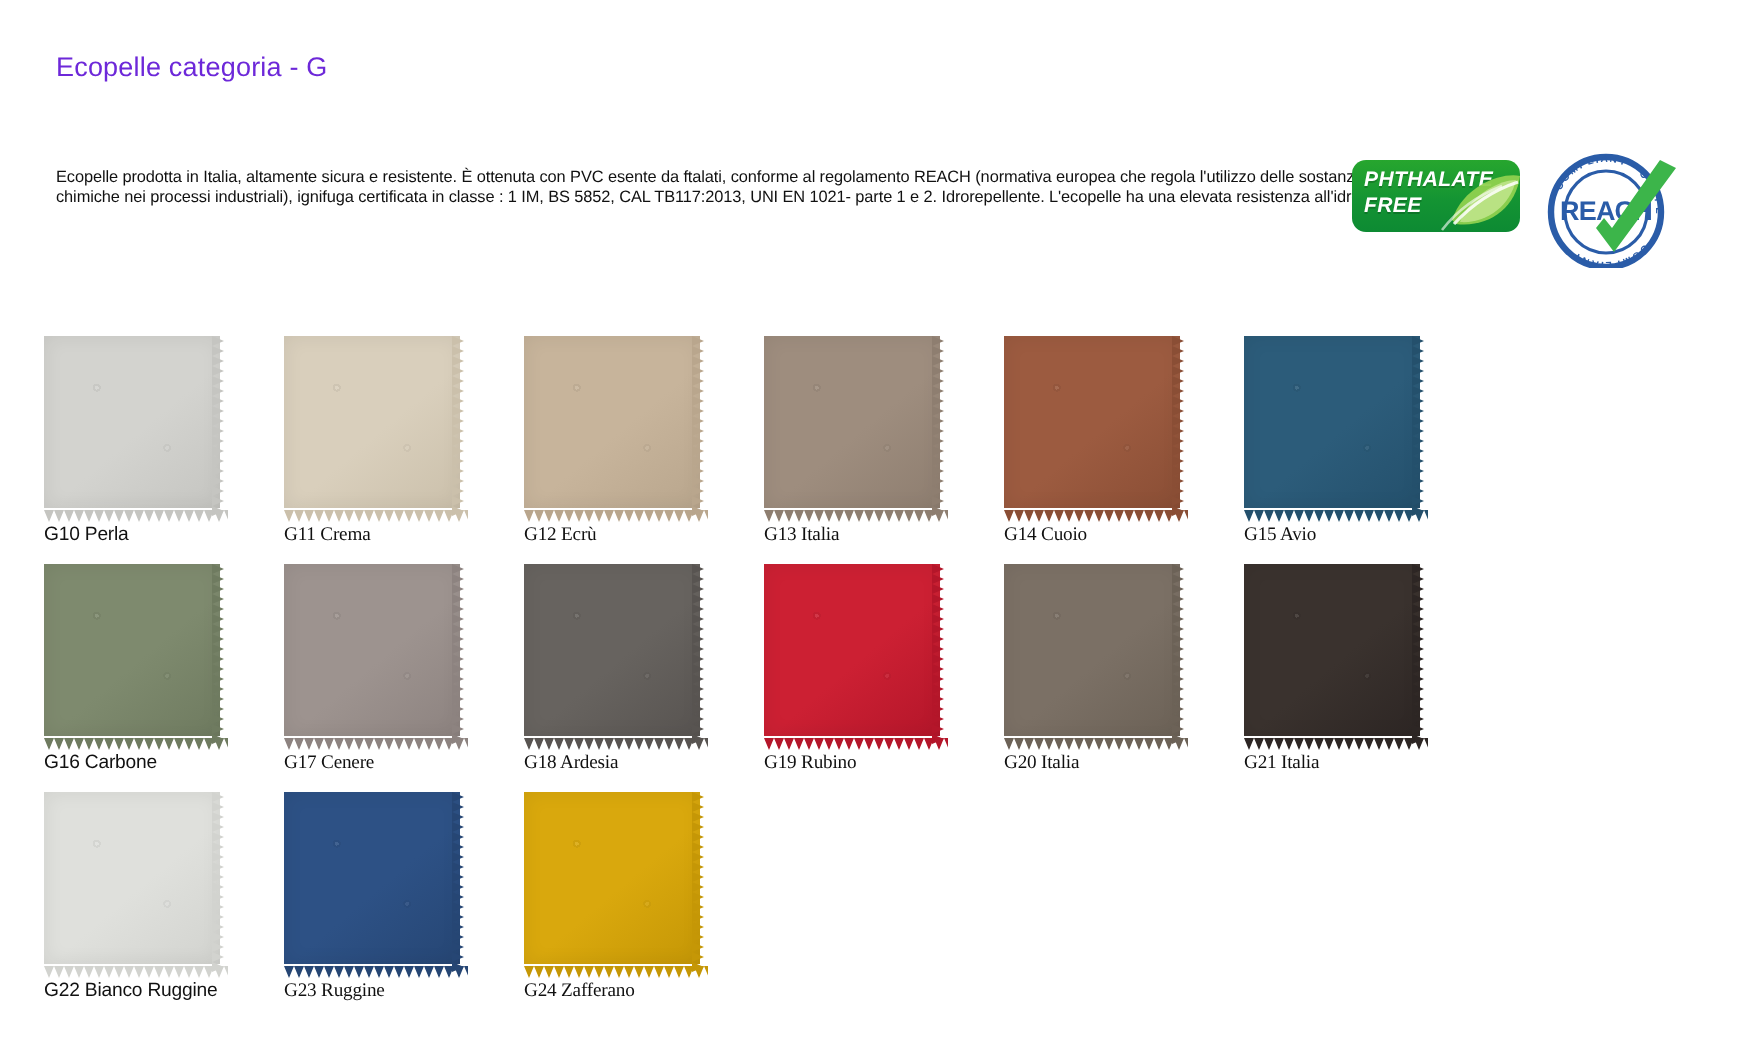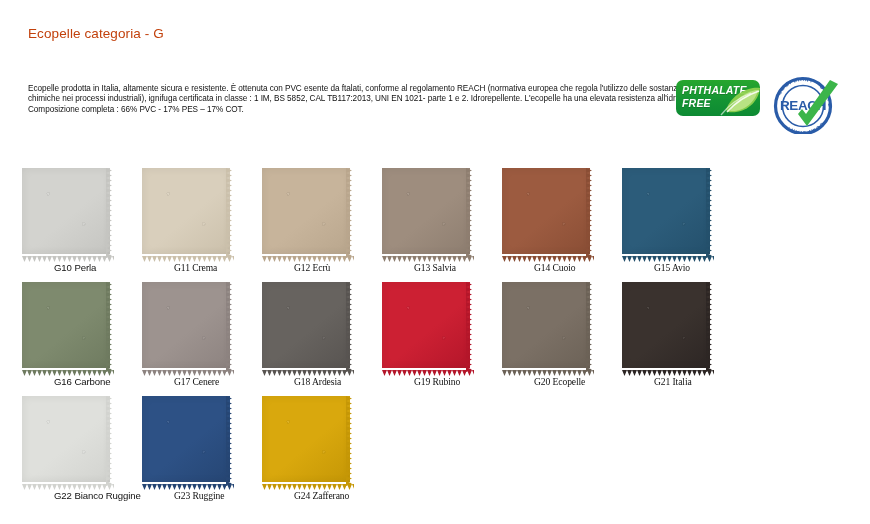--- a/index.html
+++ b/index.html
@@ -11,21 +11,21 @@
     overflow:hidden;
     position:relative;
   }
   .page{position:relative;width:870px;height:524px;}
 
   
   .title{
     position:absolute;left:28px;top:26px;
     font-size:13.5px;
     letter-spacing:0.1px;
-    color:#c2410c;
+    color:#6d28d9;
     white-space:nowrap;
   }
 
   
   .desc{
     position:absolute;left:28px;top:84px;
     width:640px;
     font-size:8.2px;
     line-height:10.4px;
     color:#111111;
@@ -77,34 +77,32 @@
   }
   .zig-b{
     position:absolute;left:0px;top:82px;width:92px;height:8px;
   }
   .label{
     font-size:9.6px;
     color:#111111;
     letter-spacing:-0.1px;
     white-space:nowrap;
     line-height:12px;
-    margin-left:32px;
   }
 </style>
 </head>
 <body>
 
 <div class="page">
 
   <div class="title">Ecopelle categoria - G</div>
 
   <div class="desc">
     <p>Ecopelle prodotta in Italia, altamente sicura e resistente. È ottenuta con PVC esente da ftalati, conforme al regolamento REACH (normativa europea che regola l'utilizzo delle sostanze</p>
     <p>chimiche nei processi industriali), ignifuga certificata in classe : 1 IM, BS 5852, CAL TB117:2013, UNI EN 1021- parte 1 e 2. Idrorepellente. L'ecopelle ha una elevata resistenza all'idrolisi.</p>
-    <p>Composizione completa : 66% PVC - 17% PES – 17% COT.</p>
   </div>
 
   <div class="logos">
 
     <div class="phthalate">
       <div class="ph-txt">
         <span>PHTHALATE</span><br>
         <span>FREE</span>
       </div>
       <div class="leaf-wrap">
@@ -180,21 +178,21 @@
         <div class="cell">
           <div class="swatch-box">
             <div class="swatch" style="background: radial-gradient(circle at 30% 30%, rgba(255, 255, 255, 0.1) 0px, rgba(255, 255, 255, 0.1) 1px, rgba(0, 0, 0, 0.05) 1px, rgba(0, 0, 0, 0.05) 2px, rgba(0, 0, 0, 0) 2px), radial-gradient(circle at 70% 65%, rgba(255, 255, 255, 0.07) 0px, rgba(255, 255, 255, 0.07) 1px, rgba(0, 0, 0, 0.04) 1px, rgba(0, 0, 0, 0.04) 2px, rgba(0, 0, 0, 0) 2px), linear-gradient(140deg, rgb(158, 141, 126) 0%, rgb(158, 141, 126) 55%, rgb(142, 126, 112) 100%); box-shadow: rgba(0, 0, 0, 0.07) 0px 0px 10px inset;"></div>
             <div class="zig-r"><svg width="8" height="90" viewBox="0 0 8 90">
                 <path d="M0,0 L6,2.5 L0,5 L6,7.5 L0,10 L6,12.5 L0,15 L6,17.5 L0,20 L6,22.5 L0,25 L6,27.5 L0,30 L6,32.5 L0,35 L6,37.5 L0,40 L6,42.5 L0,45 L6,47.5 L0,50 L6,52.5 L0,55 L6,57.5 L0,60 L6,62.5 L0,65 L6,67.5 L0,70 L6,72.5 L0,75 L6,77.5 L0,80 L6,82.5 L0,85 L6,87.5 L0,90 Z" fill="#8e7e70"></path>
               </svg></div>
             <div class="zig-b"><svg width="92" height="8" viewBox="0 0 92 8">
                 <path d="M0,0 L2.5,6 L5,0 L7.5,6 L10,0 L12.5,6 L15,0 L17.5,6 L20,0 L22.5,6 L25,0 L27.5,6 L30,0 L32.5,6 L35,0 L37.5,6 L40,0 L42.5,6 L45,0 L47.5,6 L50,0 L52.5,6 L55,0 L57.5,6 L60,0 L62.5,6 L65,0 L67.5,6 L70,0 L72.5,6 L75,0 L77.5,6 L80,0 L82.5,6 L85,0 L87.5,6 L90,0 L92.5,6 L95,0 Z" fill="#8e7e70"></path>
               </svg></div>
           </div>
-          <div class="label">G13 Salvia</div>
+          <div class="label">G13 Italia</div>
         </div>
         <div class="cell">
           <div class="swatch-box">
             <div class="swatch" style="background: radial-gradient(circle at 30% 30%, rgba(255, 255, 255, 0.1) 0px, rgba(255, 255, 255, 0.1) 1px, rgba(0, 0, 0, 0.05) 1px, rgba(0, 0, 0, 0.05) 2px, rgba(0, 0, 0, 0) 2px), radial-gradient(circle at 70% 65%, rgba(255, 255, 255, 0.07) 0px, rgba(255, 255, 255, 0.07) 1px, rgba(0, 0, 0, 0.04) 1px, rgba(0, 0, 0, 0.04) 2px, rgba(0, 0, 0, 0) 2px), linear-gradient(140deg, rgb(156, 91, 64) 0%, rgb(156, 91, 64) 55%, rgb(138, 78, 53) 100%); box-shadow: rgba(0, 0, 0, 0.07) 0px 0px 10px inset;"></div>
             <div class="zig-r"><svg width="8" height="90" viewBox="0 0 8 90">
                 <path d="M0,0 L6,2.5 L0,5 L6,7.5 L0,10 L6,12.5 L0,15 L6,17.5 L0,20 L6,22.5 L0,25 L6,27.5 L0,30 L6,32.5 L0,35 L6,37.5 L0,40 L6,42.5 L0,45 L6,47.5 L0,50 L6,52.5 L0,55 L6,57.5 L0,60 L6,62.5 L0,65 L6,67.5 L0,70 L6,72.5 L0,75 L6,77.5 L0,80 L6,82.5 L0,85 L6,87.5 L0,90 Z" fill="#8a4e35"></path>
               </svg></div>
             <div class="zig-b"><svg width="92" height="8" viewBox="0 0 92 8">
                 <path d="M0,0 L2.5,6 L5,0 L7.5,6 L10,0 L12.5,6 L15,0 L17.5,6 L20,0 L22.5,6 L25,0 L27.5,6 L30,0 L32.5,6 L35,0 L37.5,6 L40,0 L42.5,6 L45,0 L47.5,6 L50,0 L52.5,6 L55,0 L57.5,6 L60,0 L62.5,6 L65,0 L67.5,6 L70,0 L72.5,6 L75,0 L77.5,6 L80,0 L82.5,6 L85,0 L87.5,6 L90,0 L92.5,6 L95,0 Z" fill="#8a4e35"></path>
               </svg></div>
@@ -266,21 +264,21 @@
         <div class="cell">
           <div class="swatch-box">
             <div class="swatch" style="background: radial-gradient(circle at 30% 30%, rgba(255, 255, 255, 0.1) 0px, rgba(255, 255, 255, 0.1) 1px, rgba(0, 0, 0, 0.05) 1px, rgba(0, 0, 0, 0.05) 2px, rgba(0, 0, 0, 0) 2px), radial-gradient(circle at 70% 65%, rgba(255, 255, 255, 0.07) 0px, rgba(255, 255, 255, 0.07) 1px, rgba(0, 0, 0, 0.04) 1px, rgba(0, 0, 0, 0.04) 2px, rgba(0, 0, 0, 0) 2px), linear-gradient(140deg, rgb(123, 112, 101) 0%, rgb(123, 112, 101) 55%, rgb(108, 98, 87) 100%); box-shadow: rgba(0, 0, 0, 0.07) 0px 0px 10px inset;"></div>
             <div class="zig-r"><svg width="8" height="90" viewBox="0 0 8 90">
                 <path d="M0,0 L6,2.5 L0,5 L6,7.5 L0,10 L6,12.5 L0,15 L6,17.5 L0,20 L6,22.5 L0,25 L6,27.5 L0,30 L6,32.5 L0,35 L6,37.5 L0,40 L6,42.5 L0,45 L6,47.5 L0,50 L6,52.5 L0,55 L6,57.5 L0,60 L6,62.5 L0,65 L6,67.5 L0,70 L6,72.5 L0,75 L6,77.5 L0,80 L6,82.5 L0,85 L6,87.5 L0,90 Z" fill="#6c6257"></path>
               </svg></div>
             <div class="zig-b"><svg width="92" height="8" viewBox="0 0 92 8">
                 <path d="M0,0 L2.5,6 L5,0 L7.5,6 L10,0 L12.5,6 L15,0 L17.5,6 L20,0 L22.5,6 L25,0 L27.5,6 L30,0 L32.5,6 L35,0 L37.5,6 L40,0 L42.5,6 L45,0 L47.5,6 L50,0 L52.5,6 L55,0 L57.5,6 L60,0 L62.5,6 L65,0 L67.5,6 L70,0 L72.5,6 L75,0 L77.5,6 L80,0 L82.5,6 L85,0 L87.5,6 L90,0 L92.5,6 L95,0 Z" fill="#6c6257"></path>
               </svg></div>
           </div>
-          <div class="label">G20 Ecopelle</div>
+          <div class="label">G20 Italia</div>
         </div>
         <div class="cell">
           <div class="swatch-box">
             <div class="swatch" style="background: radial-gradient(circle at 30% 30%, rgba(255, 255, 255, 0.1) 0px, rgba(255, 255, 255, 0.1) 1px, rgba(0, 0, 0, 0.05) 1px, rgba(0, 0, 0, 0.05) 2px, rgba(0, 0, 0, 0) 2px), radial-gradient(circle at 70% 65%, rgba(255, 255, 255, 0.07) 0px, rgba(255, 255, 255, 0.07) 1px, rgba(0, 0, 0, 0.04) 1px, rgba(0, 0, 0, 0.04) 2px, rgba(0, 0, 0, 0) 2px), linear-gradient(140deg, rgb(58, 50, 46) 0%, rgb(58, 50, 46) 55%, rgb(45, 38, 36) 100%); box-shadow: rgba(0, 0, 0, 0.07) 0px 0px 10px inset;"></div>
             <div class="zig-r"><svg width="8" height="90" viewBox="0 0 8 90">
                 <path d="M0,0 L6,2.5 L0,5 L6,7.5 L0,10 L6,12.5 L0,15 L6,17.5 L0,20 L6,22.5 L0,25 L6,27.5 L0,30 L6,32.5 L0,35 L6,37.5 L0,40 L6,42.5 L0,45 L6,47.5 L0,50 L6,52.5 L0,55 L6,57.5 L0,60 L6,62.5 L0,65 L6,67.5 L0,70 L6,72.5 L0,75 L6,77.5 L0,80 L6,82.5 L0,85 L6,87.5 L0,90 Z" fill="#2d2624"></path>
               </svg></div>
             <div class="zig-b"><svg width="92" height="8" viewBox="0 0 92 8">
                 <path d="M0,0 L2.5,6 L5,0 L7.5,6 L10,0 L12.5,6 L15,0 L17.5,6 L20,0 L22.5,6 L25,0 L27.5,6 L30,0 L32.5,6 L35,0 L37.5,6 L40,0 L42.5,6 L45,0 L47.5,6 L50,0 L52.5,6 L55,0 L57.5,6 L60,0 L62.5,6 L65,0 L67.5,6 L70,0 L72.5,6 L75,0 L77.5,6 L80,0 L82.5,6 L85,0 L87.5,6 L90,0 L92.5,6 L95,0 Z" fill="#2d2624"></path>
               </svg></div>

